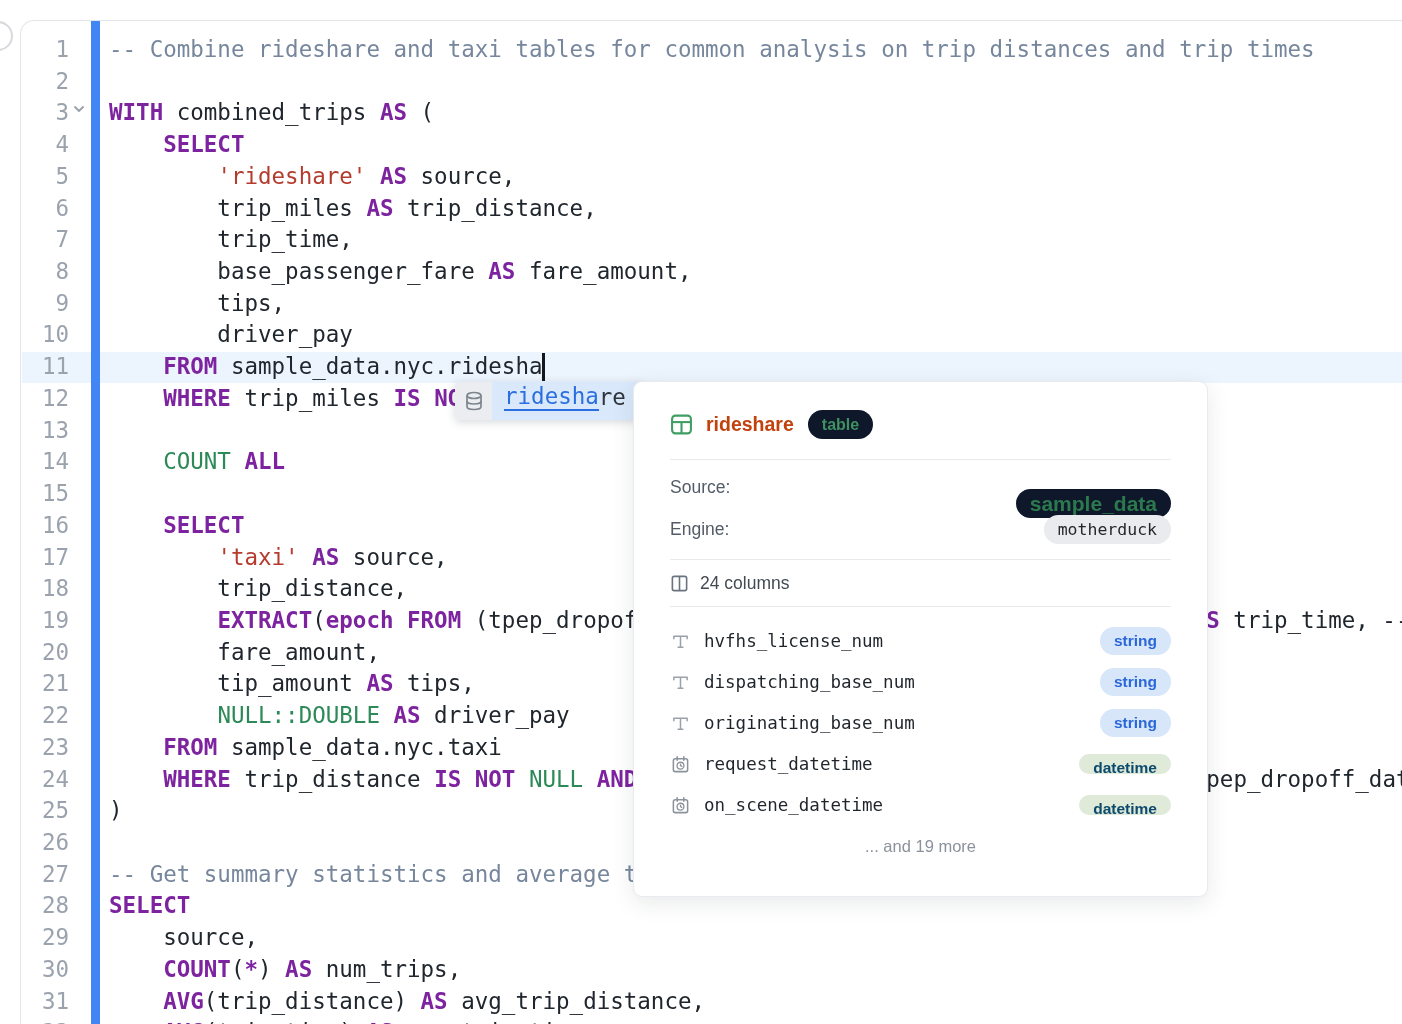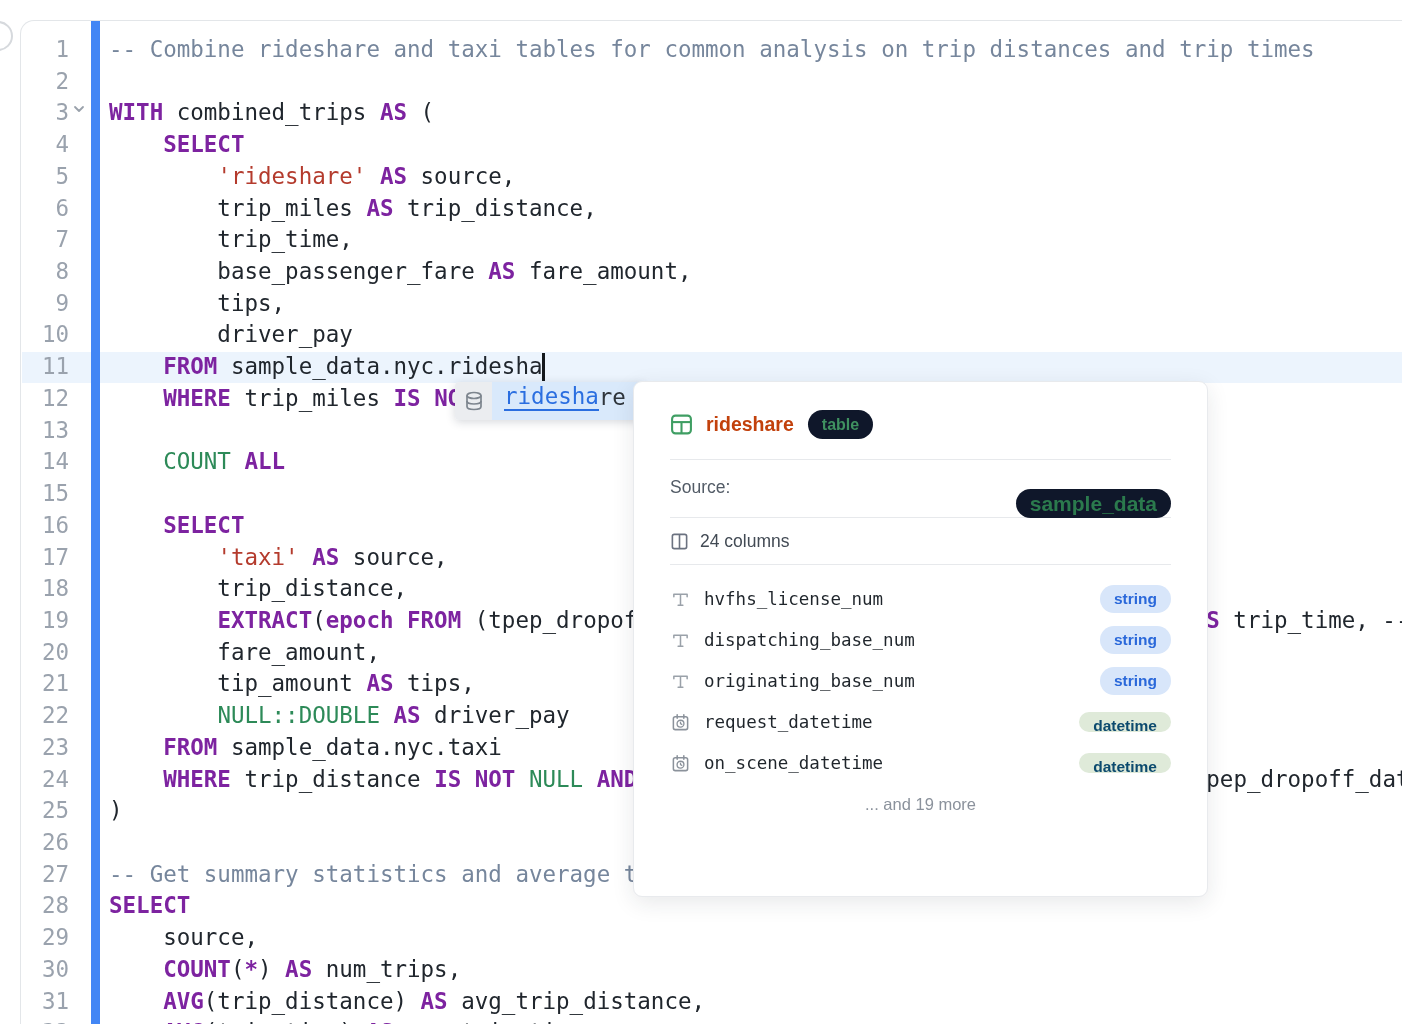--- a/index.html
+++ b/index.html
@@ -192,20 +192,24 @@
       <line x1="11" y1="8.7" x2="11" y2="19.5" stroke="#3f9e63" stroke-width="2"></line>
     </svg>
     <span class="ic-title">rideshare</span>
     <span class="pill pill-table">table</span>
   </div>
   <div class="ic-div"></div>
   <div class="ic-row">
     <span class="ic-label">Source:</span>
     <span class="pill pill-source">sample_data</span>
   </div>
+  <div class="ic-row">
+    <span class="ic-label">Engine:</span>
+    <span class="pill pill-engine">motherduck</span>
+  </div>
   <div class="ic-div2"></div>
   <div class="ic-colsum">
     <svg width="19" height="19" viewBox="0 0 20 20" fill="none">
       <rect x="2.5" y="2.5" width="15" height="15" rx="2" stroke="#6b7280" stroke-width="1.7"></rect>
       <line x1="10" y1="2.5" x2="10" y2="17.5" stroke="#6b7280" stroke-width="1.7"></line>
     </svg>
     <span>24 columns</span>
   </div>
   <div class="ic-div3"></div>
   <div id="col-list">

